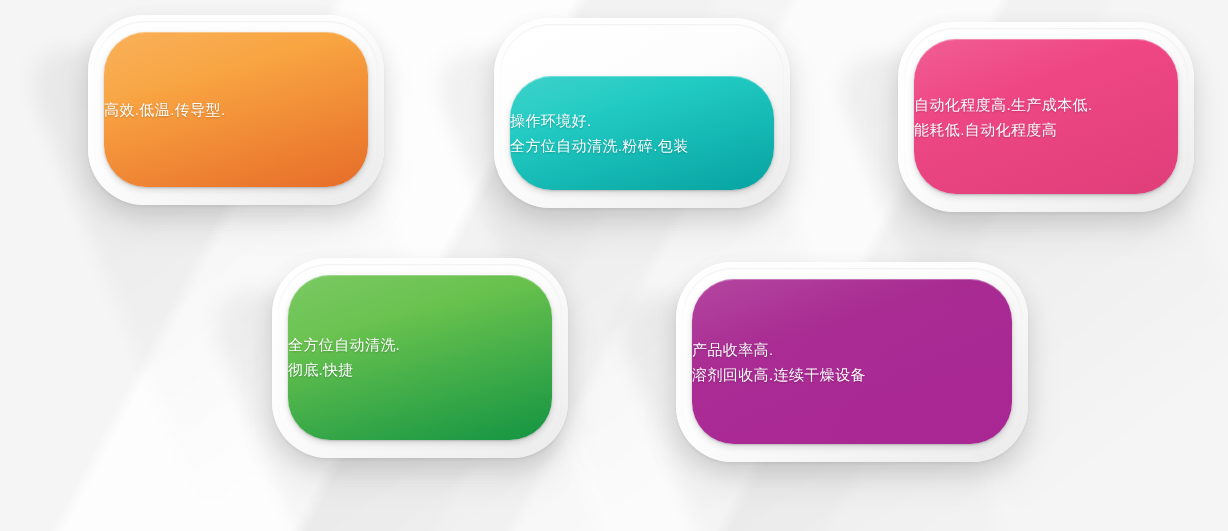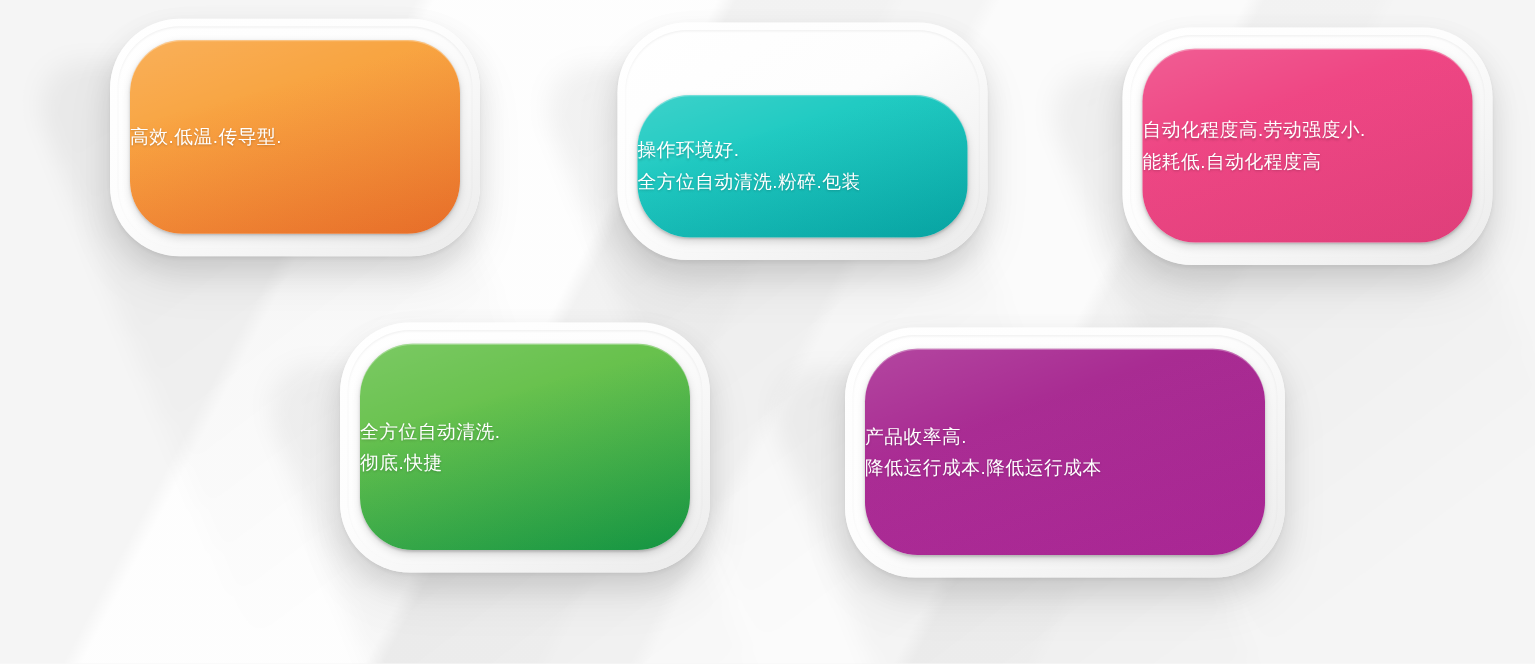--- a/index.html
+++ b/index.html
@@ -122,32 +122,32 @@
       <div class="card" style="left: 494px; top: 18px; width: 296px; height: 190px;">
         <div class="panel" style="background: linear-gradient(165deg, rgb(24, 201, 192) 0%, rgb(24, 201, 192) 30%, rgb(7, 169, 168) 100%); margin-top: 41px;">
           <div class="gloss"></div>
           <div class="txt">操作环境好.</div>
           <div class="txt">全方位自动清洗.粉碎.包装</div>
         </div>
       </div>
       <div class="card" style="left: 898px; top: 22px; width: 296px; height: 190px;">
         <div class="panel" style="background: linear-gradient(165deg, rgb(238, 63, 127) 0%, rgb(238, 63, 127) 30%, rgb(232, 65, 127) 100%);">
           <div class="gloss"></div>
-          <div class="txt">自动化程度高.劳动强度小.</div>
+          <div class="txt">自动化程度高.生产成本低.</div>
           <div class="txt">能耗低.自动化程度高</div>
         </div>
       </div>
-      <div class="card" style="left: 272px; top: 258px; width: 296px; height: 200px;">
+      <div class="card" style="left: 272px; top: 258px; width: 296px; height: 200px; font-family: Liberation Serif, serif;">
         <div class="panel" style="background: linear-gradient(165deg, rgb(98, 191, 70) 0%, rgb(98, 191, 70) 30%, rgb(20, 154, 69) 100%);">
           <div class="gloss"></div>
           <div class="txt">全方位自动清洗.</div>
           <div class="txt">彻底.快捷</div>
         </div>
       </div>
       <div class="card" style="left: 676px; top: 262px; width: 352px; height: 200px;">
         <div class="panel" style="background: linear-gradient(165deg, rgb(165, 35, 142) 0%, rgb(165, 35, 142) 30%, rgb(176, 40, 154) 100%);">
           <div class="gloss"></div>
           <div class="txt">产品收率高.</div>
-          <div class="txt">降低运行成本.降低运行成本</div>
+          <div class="txt">溶剂回收高.连续干燥设备</div>
         </div>
       </div>
     </div>
 </div>
 
 </body></html>

